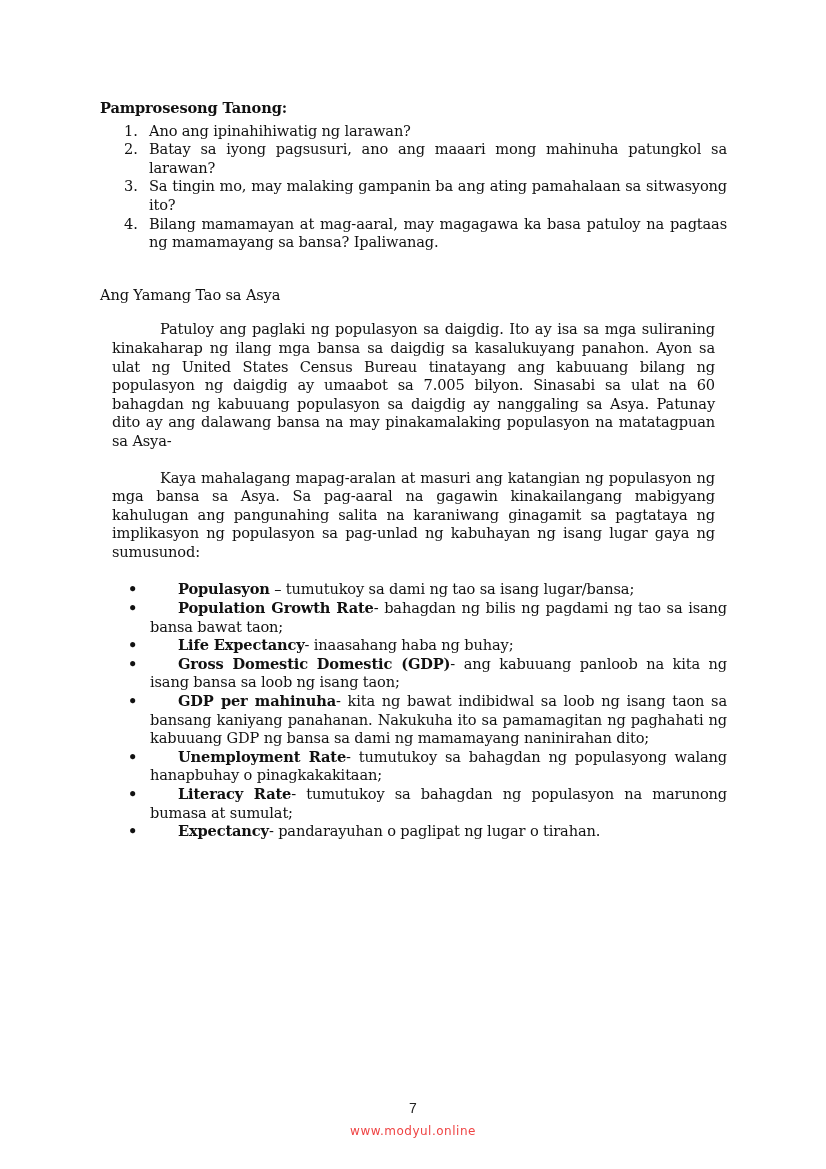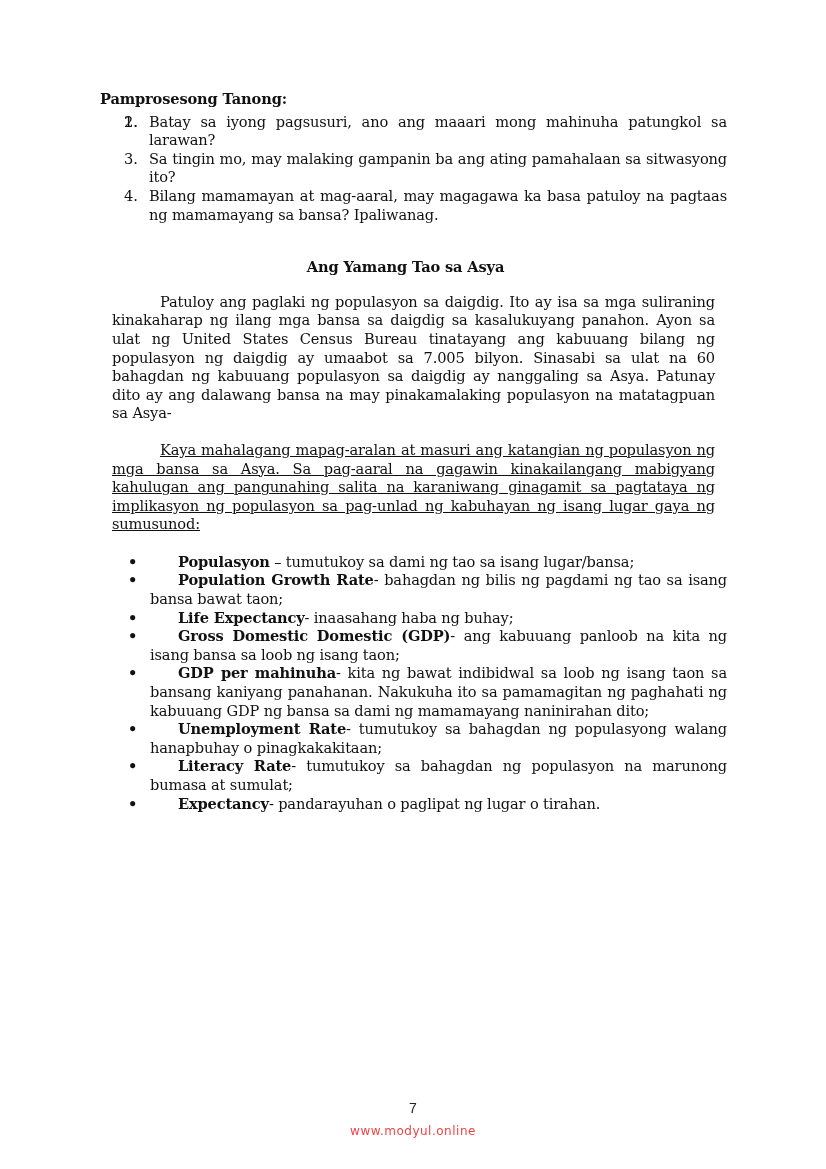--- a/index.html
+++ b/index.html
@@ -17,21 +17,21 @@
     }
     .page {
       position: absolute;
       left: 0; top: 0;
       width: 826px;
       height: 1169px;
     }
     .content {
       position: absolute;
       left: 100px;
-      top: 90px;
+      top: 99px;
       width: 627px;
       font-size: 14.6px;
       line-height: 18.6px;
       letter-spacing: -0.15px;
     }
     .heading {
       font-weight: bold;
       margin: 0 0 4px 0;
       font-size: 14.6px;
     }
@@ -45,33 +45,32 @@
       position: relative;
       text-align: justify;
       counter-increment: q;
     }
     ol.questions li .num {
       position: absolute;
       left: -25px;
       top: 0;
     }
     .section-title {
-      text-align: center;
-      font-weight: bold;
+      text-align: left;
+      font-weight: normal;
       margin: 34px 0 16px 0;
       padding-right: 16px;
     }
     p.para {
       margin: 12px;
       text-align: justify;
       text-indent: 48px;
     }
     p.para + p.para {
       margin-top: 18px;
-      text-decoration: underline;
     }
     ul.terms {
       margin: 19px 0 0 0;
       padding: 0 0 0 50px;
       list-style: none;
     }
     ul.terms li {
       position: relative;
       text-align: justify;
     }
@@ -111,20 +110,21 @@
 <body>
 
 <div class="page">
   <div class="content">
 
     <div class="heading">Pamprosesong Tanong:</div>
 
     <ol class="questions">
       <li>
         <span class="num">1.</span>
+        <span>Ano ang ipinahihiwatig ng larawan?</span>
       </li>
       <li>
         <span class="num">2.</span>
         <span>Batay sa iyong pagsusuri, ano ang maaari mong mahinuha patungkol sa larawan?</span>
       </li>
       <li>
         <span class="num">3.</span>
         <span>Sa tingin mo, may malaking gampanin ba ang ating pamahalaan sa sitwasyong ito?</span>
       </li>
       <li>

